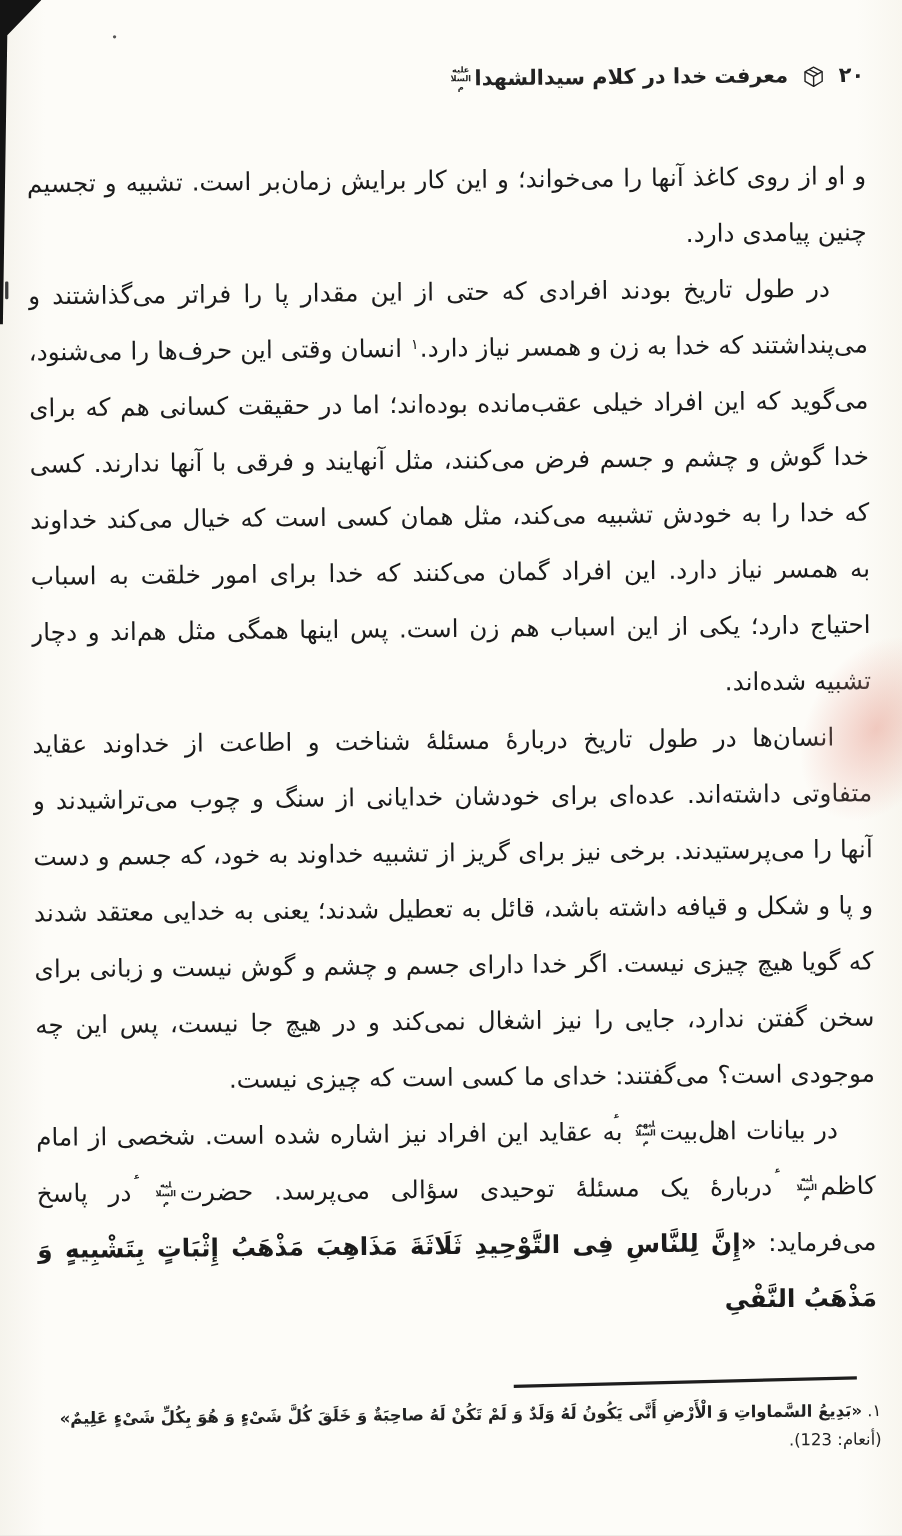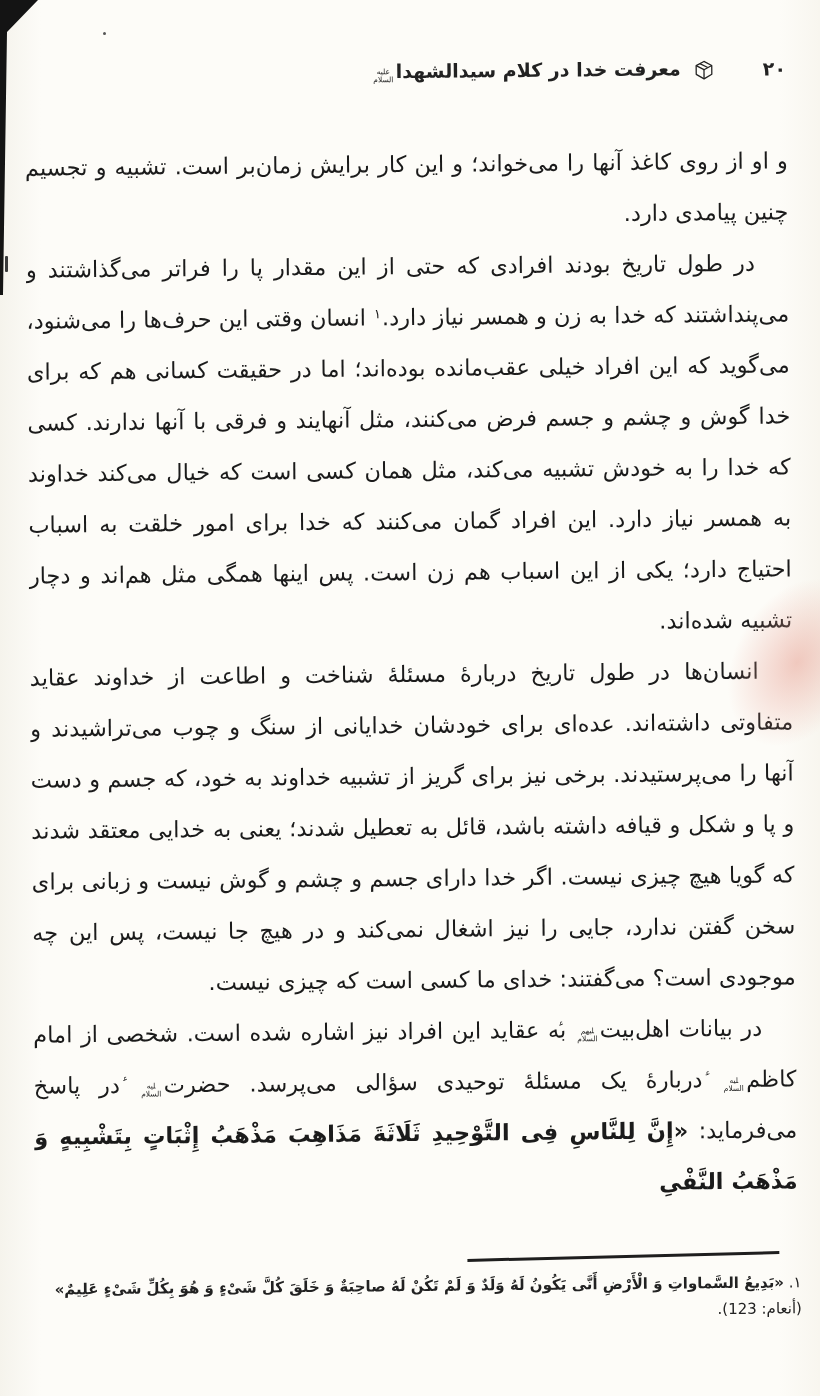--- a/index.html
+++ b/index.html
@@ -13,28 +13,28 @@
     color:#1c1c1c;
   }
   .content{position:absolute;inset:0;transform:rotate(-0.55deg);transform-origin:50% 50%;}
 
   
   .running-head{
     position:absolute;top:60px;right:28px;left:28px;
     direction:rtl;display:flex;align-items:center;justify-content:flex-start;
     gap:12px;font-size:19px;font-weight:bold;color:#222;
   }
-  .page-number{letter-spacing:1px;margin-left:36px;}
+  .page-number{letter-spacing:1px;}
   .ornament{width:22px;height:22px;flex:0 0 auto;position:relative;top:1px;}
   .head-title{font-weight:bold;}
 
   
   .honorific{
     display:inline-block;width:21px;font-size:7.5px;line-height:1.05;
-    vertical-align:-4px;text-align:center;margin:0 2px;color:#222;font-weight:normal;
+    vertical-align:-4px;text-align:center;margin:0 2px;color:#222;font-weight:bold;
     word-break:break-word;
   }
 
   
   .body-text{
     position:absolute;top:139px;right:27px;left:30px;height:1112px;overflow:hidden;
     direction:rtl;text-align:justify;text-justify:inter-word;
     font-size:22.5px;line-height:51px;color:#1b1b1b;
   }
   .body-text p{margin:0;}

